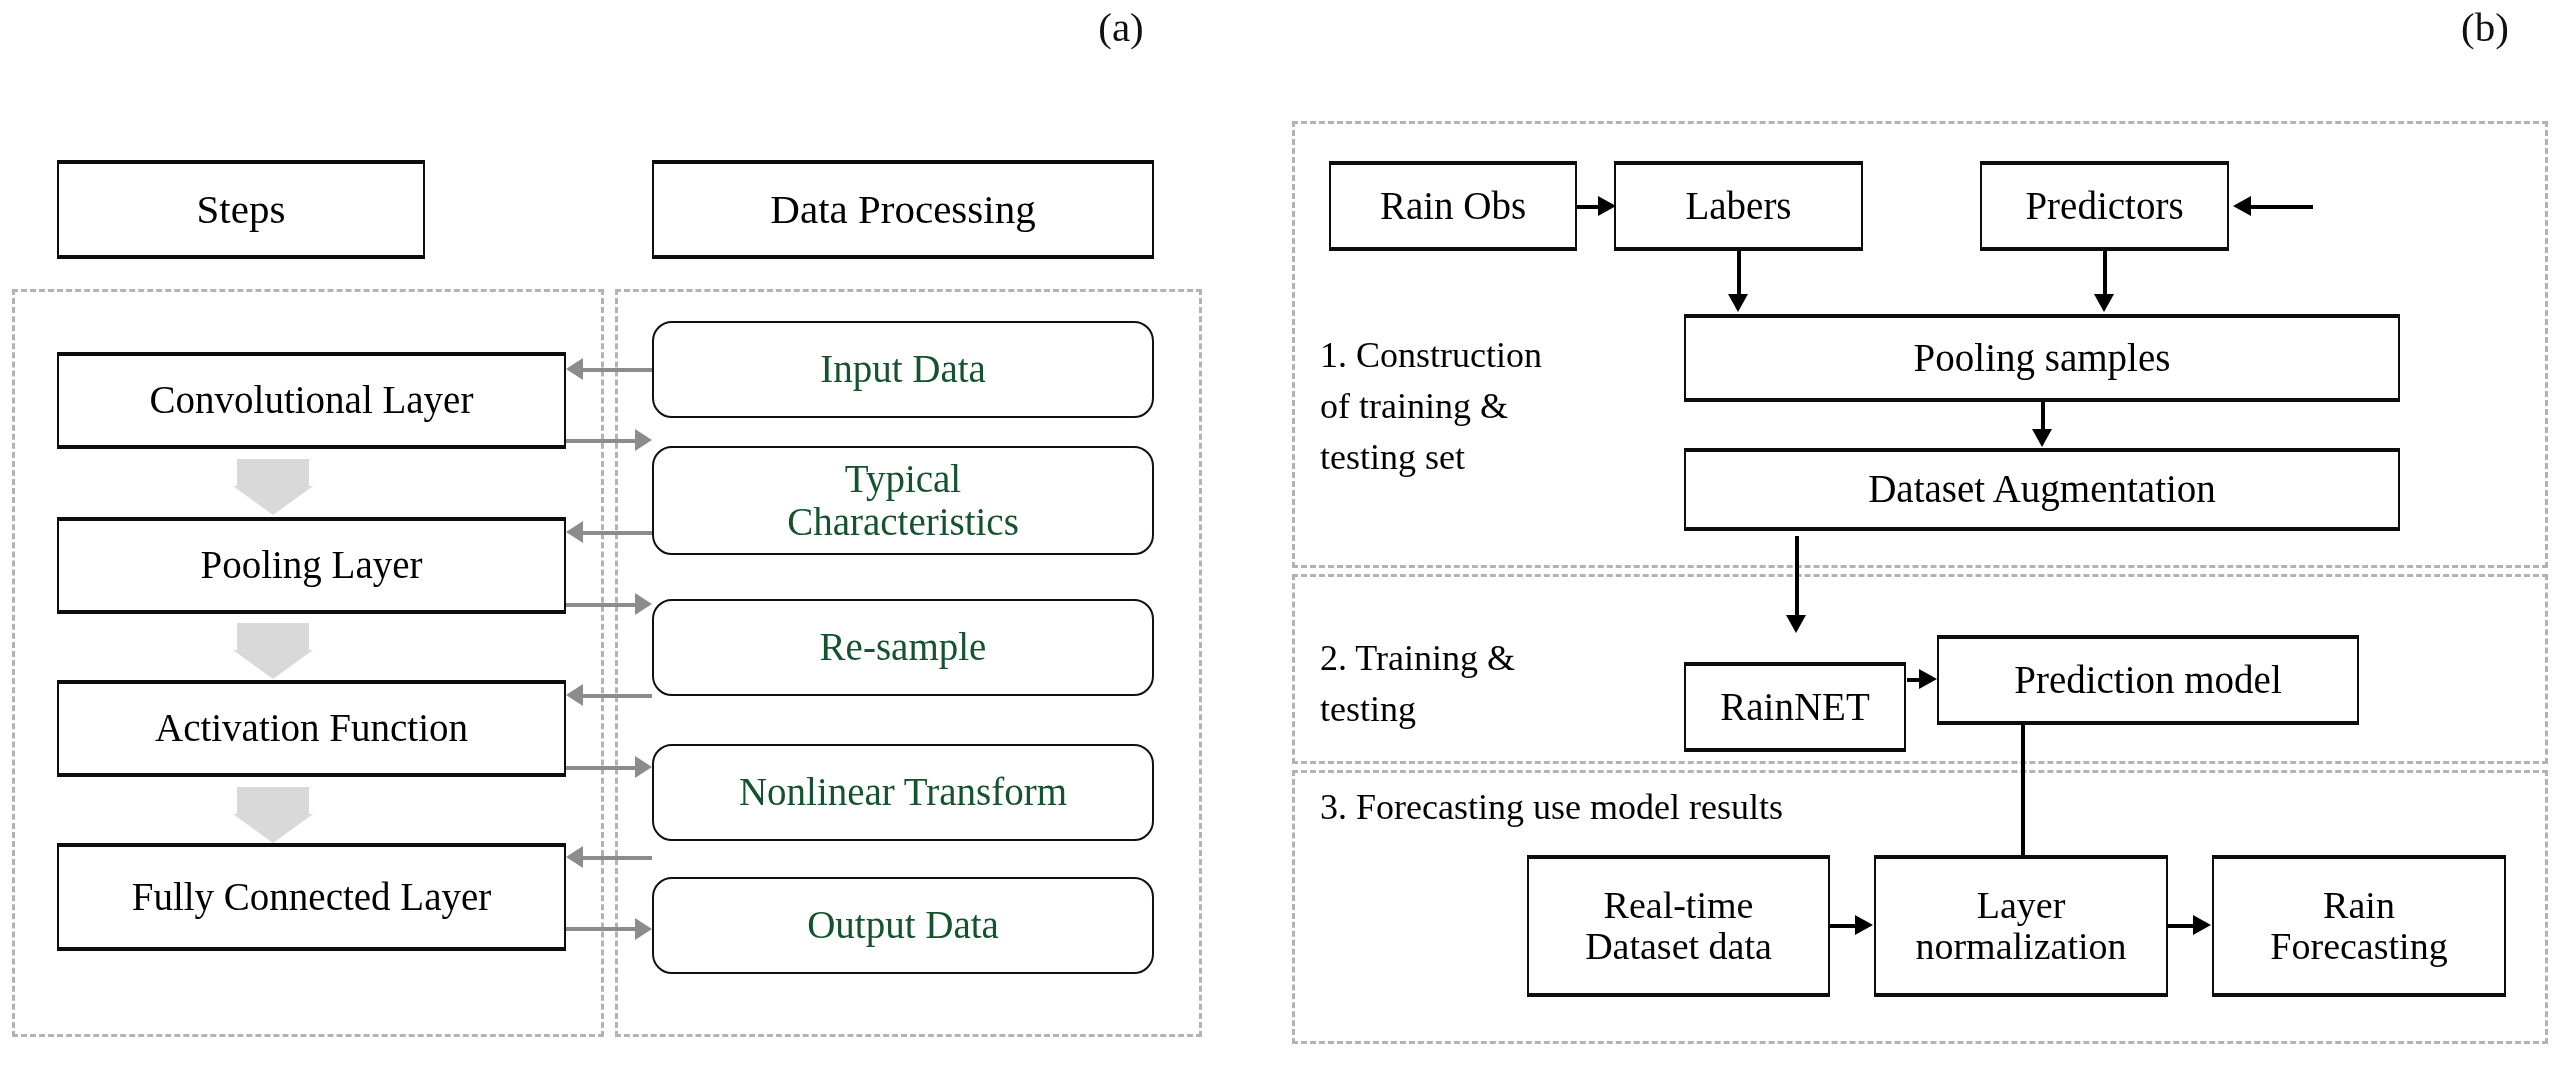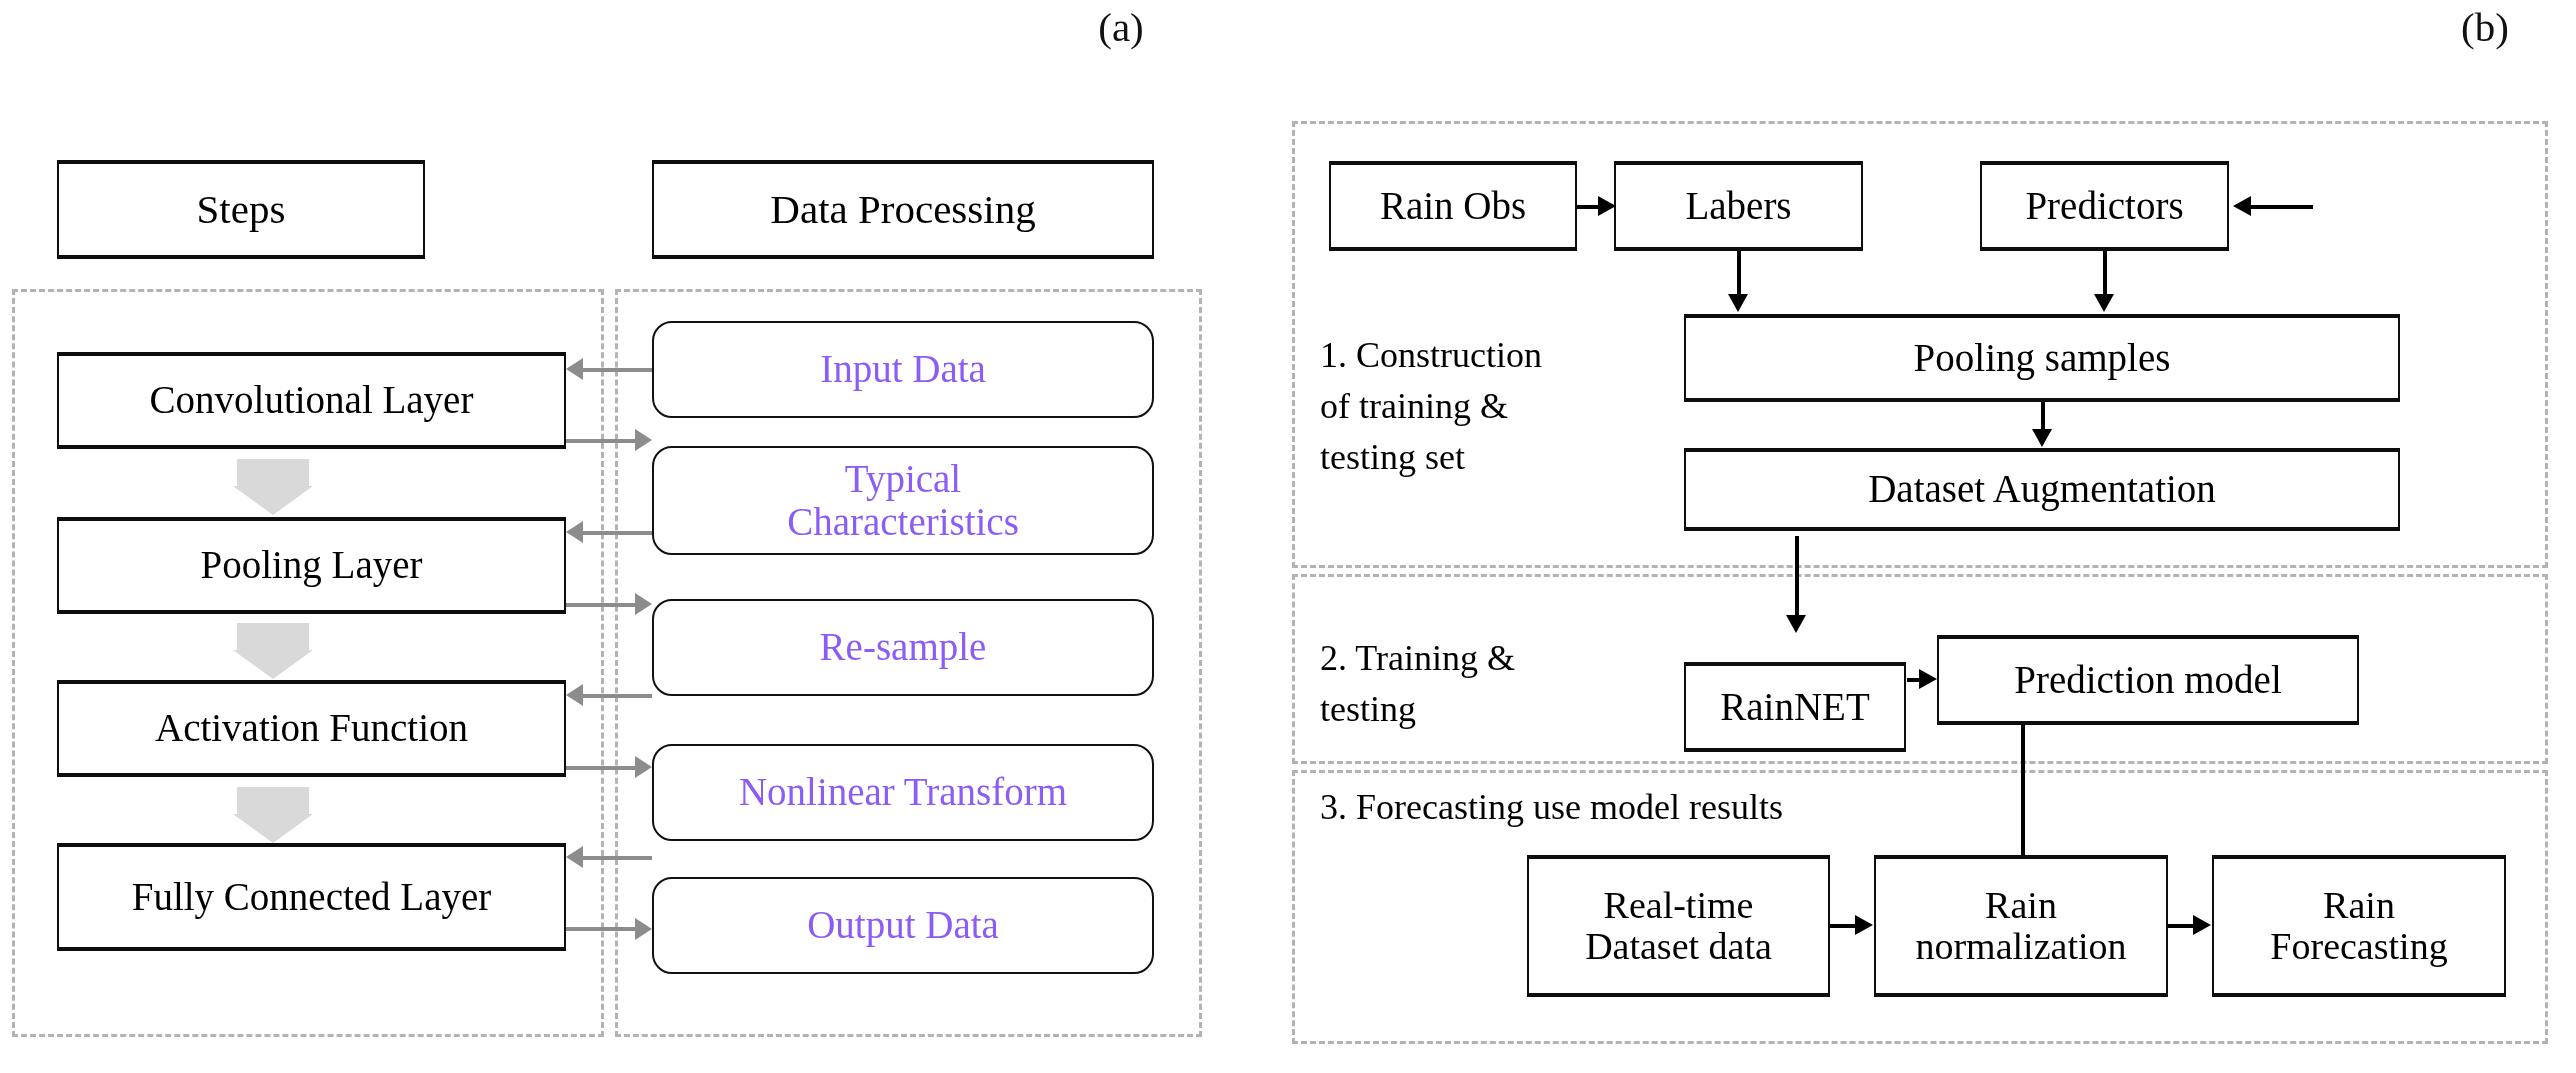--- a/index.html
+++ b/index.html
@@ -53,21 +53,21 @@
   
   .rbox {
     border: 2.7px solid #111;
     border-radius: 20px;
     background: #ffffff;
     display: flex;
     align-items: center;
     justify-content: center;
     text-align: center;
     line-height: 1.1;
-    color: #8b5cf6;
+    color: #14532d;
   }
   .t42 { font-size: 38px; }
   .t44 { font-size: 39px; }
   .t46 { font-size: 41px; }
 
   .steplabel {
     font-size: 36px;
     line-height: 1.42;
     color: #000;
   }
@@ -238,21 +238,21 @@
   <div class="abs box emph t44" style="left:1937px; top:635px; width:422px; height:90px;">Prediction model</div>
 
   <div class="abs bline-h" style="left:1907px; top:678px; width:14.4px;"></div>
   <div class="abs barrow-right" style="left:1919px; top:669px;"></div>
 
   <div class="abs bline-v" style="left:2021px; top:725px; height:133px;"></div>
   <div class="abs barrow-down" style="left:2012px; top:856px;"></div>
 
   <div class="abs box emph t42" style="left:1527px; top:855px; width:303px; height:142px; padding:0 32px;">Real-time Dataset data</div>
 
-  <div class="abs box emph t42" style="left:1874px; top:855px; width:294px; height:142px; padding:0 10.8px;">Rain normalization</div>
+  <div class="abs box emph t42" style="left:1874px; top:855px; width:294px; height:142px; padding:0 10.8px;">Layer normalization</div>
 
   <div class="abs box emph t42" style="left:2212px; top:855px; width:294px; height:142px; padding:0 18px;">Rain Forecasting</div>
 
   <div class="abs bline-h" style="left:1830px; top:924px; width:27px;"></div>
   <div class="abs barrow-right" style="left:1855px; top:915px;"></div>
 
   <div class="abs bline-h" style="left:2168px; top:924px; width:27px;"></div>
   <div class="abs barrow-right" style="left:2193px; top:915px;"></div>
 
 </div>

